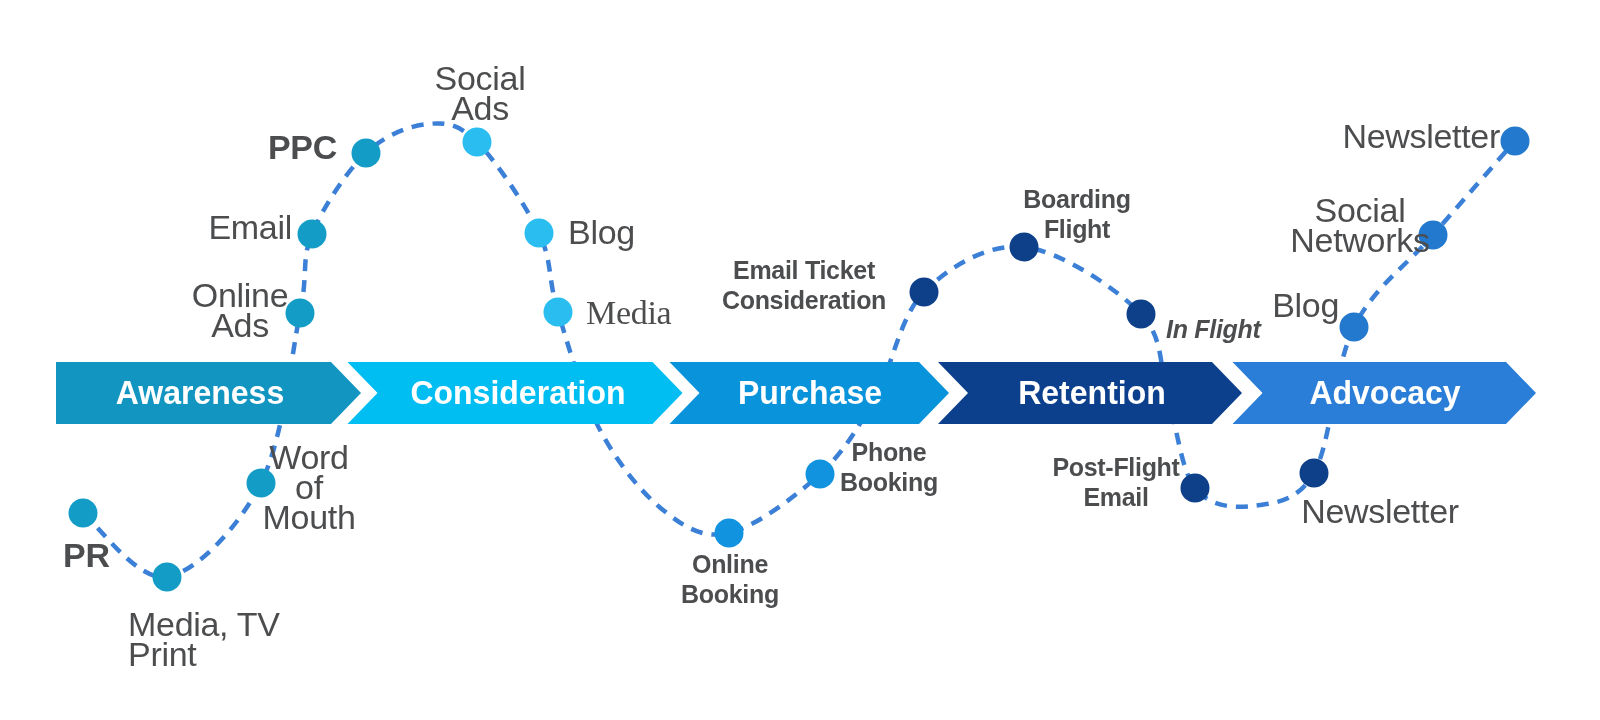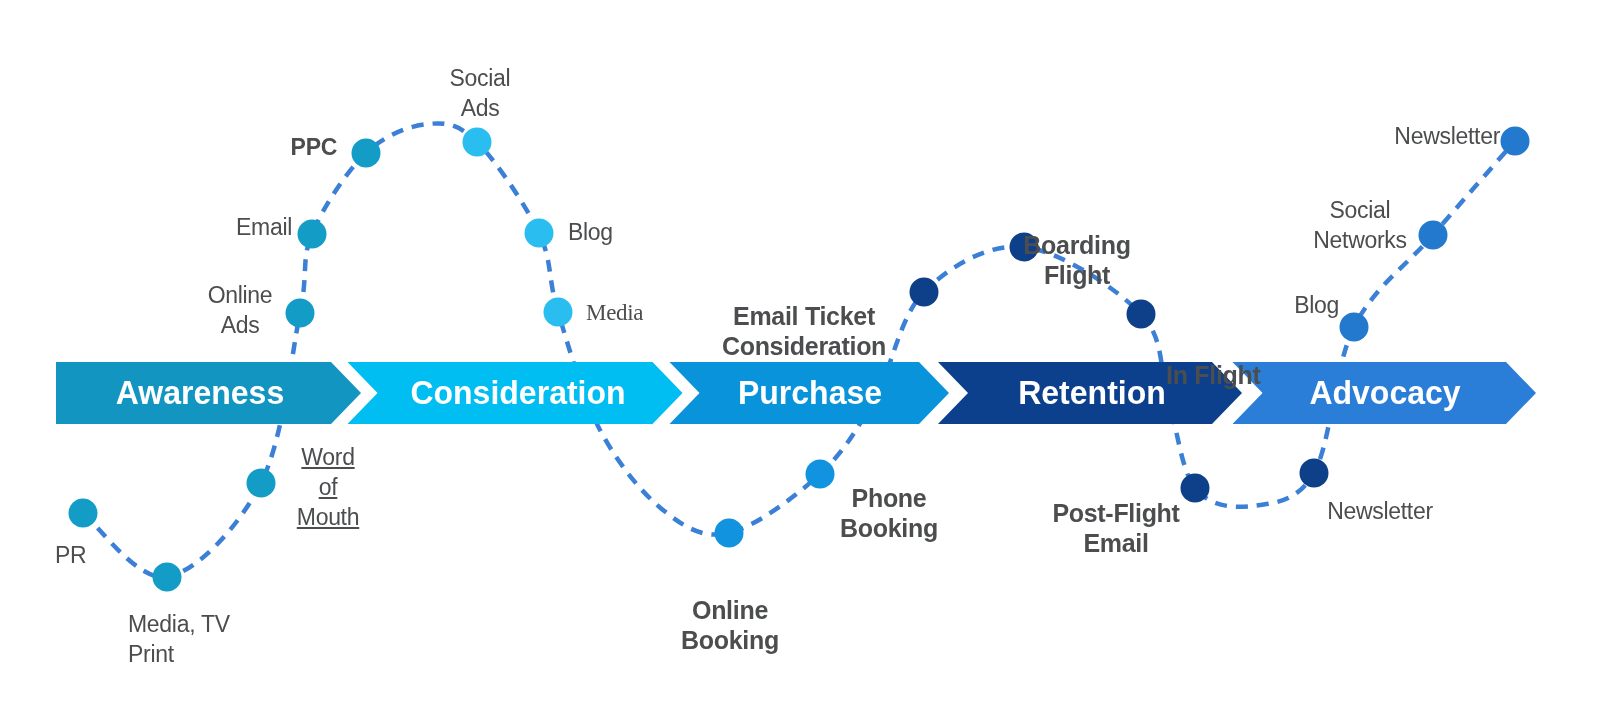--- a/index.html
+++ b/index.html
@@ -15,27 +15,27 @@
     position:absolute;
     transform:translate(-50%,-50%) scaleX(0.97);
     color:#ffffff;
     font-weight:bold;
     font-size:33px;
     letter-spacing:0px;
     white-space:nowrap;
   }
   .tp-label{
     position:absolute;
-    font-size:23px;
+    font-size:34px;
     line-height:30px;
     color:#4c4d4f;
     letter-spacing:-0.3px;
     white-space:nowrap;
   }
-  .tp-label.bold{font-weight:bold;font-size:25px;margin-top:46px;}
+  .tp-label.bold{font-weight:bold;font-size:25px;}
   .tp-label.center{transform:translate(-50%,-50%);text-align:center;}
   .tp-label.left{transform:translate(0,-50%);text-align:left;}
   .tp-label.right{transform:translate(-100%,-50%);text-align:right;}
 </style>
 </head>
 <body>
 
 <div class="canvas">
   <svg width="1600" height="720" viewBox="0 0 1600 720">
     <g>
@@ -71,28 +71,28 @@
       </g>
   </svg>
   <div>
       <div class="stage-label" style="left: 200px; top: 393px;">Awareness</div>
       <div class="stage-label" style="left: 518px; top: 393px;">Consideration</div>
       <div class="stage-label" style="left: 810px; top: 393px;">Purchase</div>
       <div class="stage-label" style="left: 1092px; top: 393px;">Retention</div>
       <div class="stage-label" style="left: 1385px; top: 393px;">Advocacy</div>
     </div>
   <div>
-      <div class="tp-label left" style="left: 55px; top: 555px;">
+      <div class="tp-label left" style="left: 63px; top: 555px; font-weight: bold;">
         <div>PR</div>
       </div>
       <div class="tp-label left" style="left: 128px; top: 639px;">
         <div>Media, TV</div>
         <div>Print</div>
       </div>
-      <div class="tp-label center" style="left: 328px; top: 487px; text-decoration: underline;">
+      <div class="tp-label center" style="left: 309px; top: 487px;">
         <div>Word</div>
         <div>of</div>
         <div>Mouth</div>
       </div>
       <div class="tp-label center" style="left: 240px; top: 310px;">
         <div>Online</div>
         <div>Ads</div>
       </div>
       <div class="tp-label right" style="left: 292px; top: 227px;">
         <div>Email</div>
@@ -119,21 +119,21 @@
         <div>Booking</div>
       </div>
       <div class="tp-label center bold" style="left: 804px; top: 285px;">
         <div>Email Ticket</div>
         <div>Consideration</div>
       </div>
       <div class="tp-label center bold" style="left: 1077px; top: 214px;">
         <div>Boarding</div>
         <div>Flight</div>
       </div>
-      <div class="tp-label left bold" style="left: 1166px; top: 329px;">
+      <div class="tp-label left bold" style="left: 1166px; top: 329px; font-style: italic;">
         <div>In Flight</div>
       </div>
       <div class="tp-label center bold" style="left: 1116px; top: 482px;">
         <div>Post-Flight</div>
         <div>Email</div>
       </div>
       <div class="tp-label center" style="left: 1380px; top: 511px;">
         <div>Newsletter</div>
       </div>
       <div class="tp-label right" style="left: 1339px; top: 305px;">

